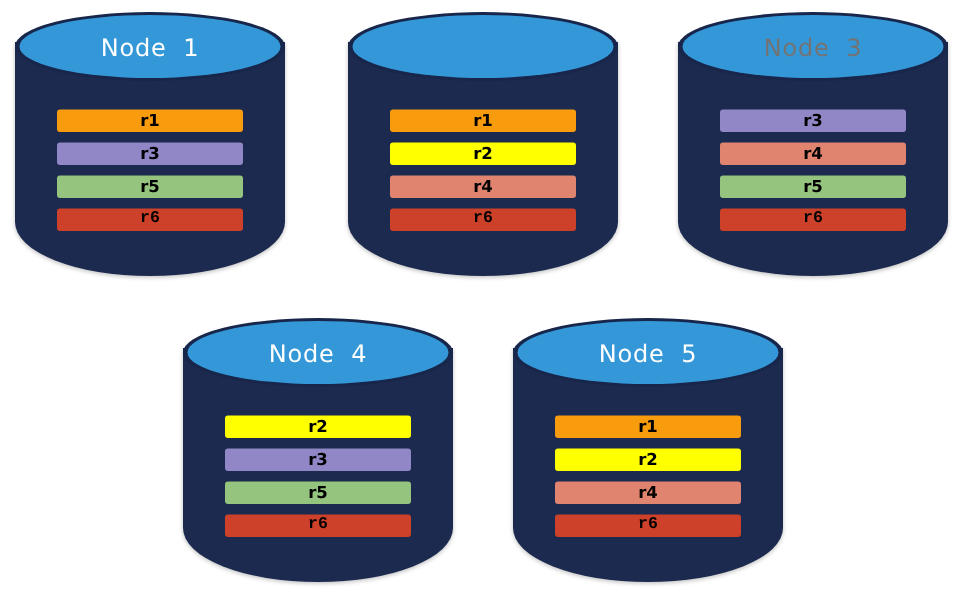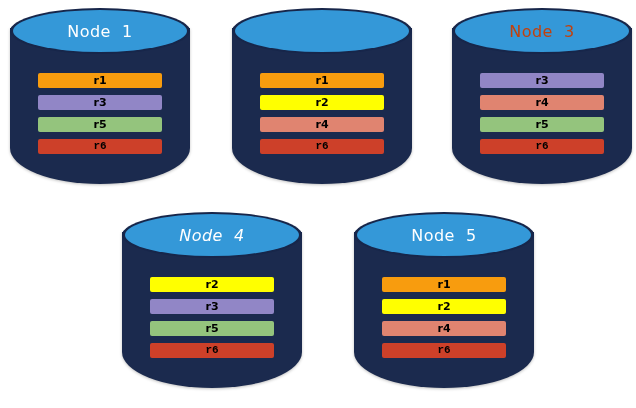--- a/index.html
+++ b/index.html
@@ -100,21 +100,21 @@
     font-weight: bold;
     line-height: 1;
   }
   .replica-bar:last-child { margin-bottom: 0; font-family: Liberation Mono, monospace; }
 
   
   .pos-n1 { left: 10px;  top: 6px;   }
   .pos-n2 { left: 232px; top: 6px;   }
   .pos-n3 { left: 452px; top: 6px;   }
   .pos-n4 { left: 122px; top: 210px; }
-  .pos-n5 { left: 354px; top: 210px; }
+  .pos-n5 { left: 342px; top: 210px; }
 </style>
 </head>
 <body>
 
 <div id="canvas">
     <div class="node pos-n1">
       <div class="cyl-body" style="background: rgb(27, 42, 78);"></div>
       <div class="cyl-rim" style="background: rgb(23, 38, 74);"></div>
       <div class="cyl-top" style="background: rgb(52, 152, 216);"></div>
       <div class="node-label" style="color: rgb(255, 255, 255);">Node  1</div>
@@ -133,33 +133,33 @@
         <div class="replica-bar" style="background: rgb(248, 156, 14); color: rgb(0, 0, 0);">r1</div>
         <div class="replica-bar" style="background: rgb(255, 255, 0); color: rgb(0, 0, 0);">r2</div>
         <div class="replica-bar" style="background: rgb(224, 132, 112); color: rgb(0, 0, 0);">r4</div>
         <div class="replica-bar" style="background: rgb(205, 64, 41); color: rgb(0, 0, 0);">r6</div>
       </div>
     </div>
     <div class="node pos-n3">
       <div class="cyl-body" style="background: rgb(27, 42, 78);"></div>
       <div class="cyl-rim" style="background: rgb(23, 38, 74);"></div>
       <div class="cyl-top" style="background: rgb(52, 152, 216);"></div>
-      <div class="node-label" style="color: #c2410c;">Node  3</div>
+      <div class="node-label" style="color: #737373;">Node  3</div>
       <div class="replica-stack">
         <div class="replica-bar" style="background: rgb(145, 134, 198); color: rgb(0, 0, 0);">r3</div>
         <div class="replica-bar" style="background: rgb(224, 132, 112); color: rgb(0, 0, 0);">r4</div>
         <div class="replica-bar" style="background: rgb(148, 196, 125); color: rgb(0, 0, 0);">r5</div>
         <div class="replica-bar" style="background: rgb(205, 64, 41); color: rgb(0, 0, 0);">r6</div>
       </div>
     </div>
     <div class="node pos-n4">
       <div class="cyl-body" style="background: rgb(27, 42, 78);"></div>
       <div class="cyl-rim" style="background: rgb(23, 38, 74);"></div>
       <div class="cyl-top" style="background: rgb(52, 152, 216);"></div>
-      <div class="node-label" style="color: rgb(255, 255, 255); font-style: italic;">Node  4</div>
+      <div class="node-label" style="color: rgb(255, 255, 255);">Node  4</div>
       <div class="replica-stack">
         <div class="replica-bar" style="background: rgb(255, 255, 0); color: rgb(0, 0, 0);">r2</div>
         <div class="replica-bar" style="background: rgb(145, 134, 198); color: rgb(0, 0, 0);">r3</div>
         <div class="replica-bar" style="background: rgb(148, 196, 125); color: rgb(0, 0, 0);">r5</div>
         <div class="replica-bar" style="background: rgb(205, 64, 41); color: rgb(0, 0, 0);">r6</div>
       </div>
     </div>
     <div class="node pos-n5">
       <div class="cyl-body" style="background: rgb(27, 42, 78);"></div>
       <div class="cyl-rim" style="background: rgb(23, 38, 74);"></div>

